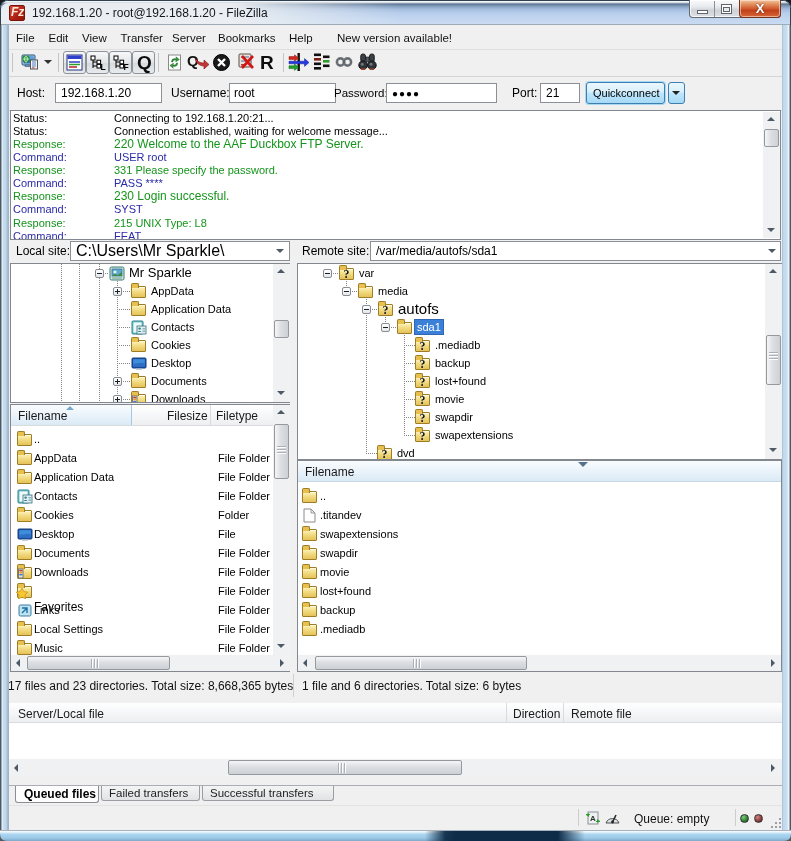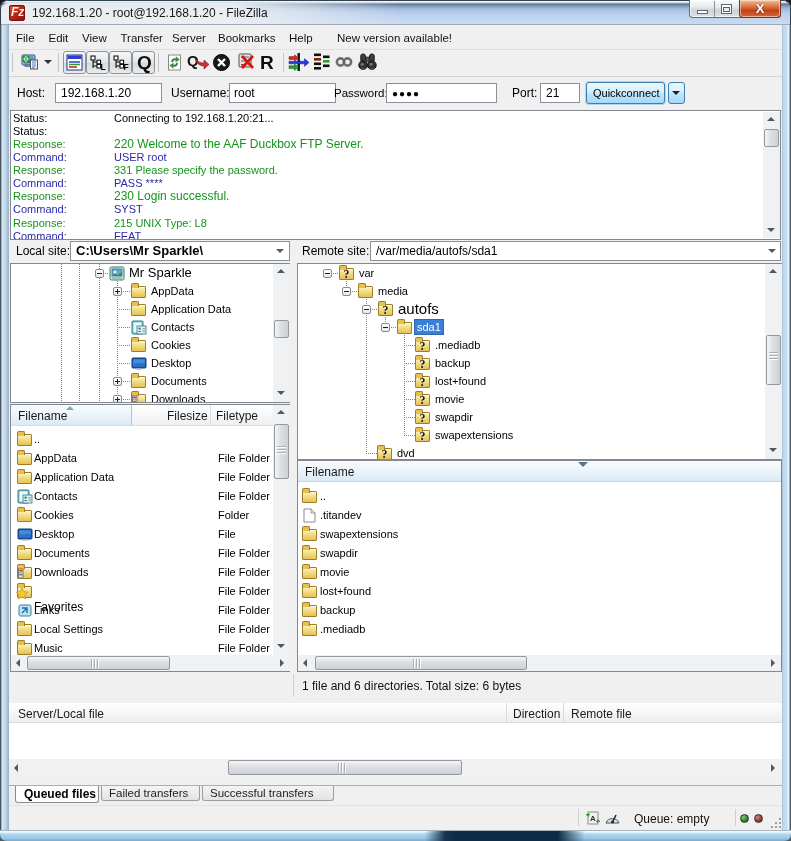--- a/index.html
+++ b/index.html
@@ -166,20 +166,21 @@
 <div style="left:546px;top:85px;height:16px;line-height:16px;font-size:12px;color:#000;font-weight:normal;white-space:pre;">21</div>
 <div style="left:586px;top:82px;width:79px;height:22px;border:1px solid #3c7fb1;border-radius:3px;background:linear-gradient(180deg,#eaf6fd,#d9f0fc 45%,#bee6fd 50%,#a7d9f5);box-shadow:0 0 0 1px #a9d9f0;"></div>
 <div style="left:593px;top:85px;height:16px;line-height:16px;font-size:11px;color:#000;font-weight:normal;white-space:pre;">Quickconnect</div>
 <div style="left:668px;top:82px;width:17px;height:22px;border:1px solid #3c7fb1;border-radius:3px;background:linear-gradient(180deg,#eaf6fd,#d9f0fc 45%,#bee6fd 50%,#a7d9f5);"></div>
 <div style="left:672px;top:91px;width:0;height:0;border-left:4px solid transparent;border-right:4px solid transparent;border-top:4px solid #222;"></div>
 <div style="left:10px;top:110px;width:771px;height:130px;background:#fff;border:1px solid #828790;"></div>
 <div style="left:11px;top:111px;width:750px;height:128px;overflow:hidden">
 <div style="left:2px;top:0.0px;height:14px;line-height:14px;font-size:11px;color:#000000;white-space:pre">Status:</div>
 <div style="left:103px;top:0.0px;height:14px;line-height:14px;font-size:11px;color:#000000;white-space:pre">Connecting to 192.168.1.20:21...</div>
 <div style="left:2px;top:13.1px;height:14px;line-height:14px;font-size:11px;color:#000000;white-space:pre">Status:</div>
+<div style="left:103px;top:13.1px;height:14px;line-height:14px;font-size:11px;color:#000000;white-space:pre">Connection established, waiting for welcome message...</div>
 <div style="left:2px;top:26.1px;height:14px;line-height:14px;font-size:11px;color:#15941c;white-space:pre">Response:</div>
 <div style="left:103px;top:26.1px;height:14px;line-height:14px;font-size:12px;color:#15941c;white-space:pre">220 Welcome to the AAF Duckbox FTP Server.</div>
 <div style="left:2px;top:39.2px;height:14px;line-height:14px;font-size:11px;color:#2a2aa8;white-space:pre">Command:</div>
 <div style="left:103px;top:39.2px;height:14px;line-height:14px;font-size:11px;color:#2a2aa8;white-space:pre">USER root</div>
 <div style="left:2px;top:52.2px;height:14px;line-height:14px;font-size:11px;color:#15941c;white-space:pre">Response:</div>
 <div style="left:103px;top:52.2px;height:14px;line-height:14px;font-size:11px;color:#15941c;white-space:pre">331 Please specify the password.</div>
 <div style="left:2px;top:65.3px;height:14px;line-height:14px;font-size:11px;color:#2a2aa8;white-space:pre">Command:</div>
 <div style="left:103px;top:65.3px;height:14px;line-height:14px;font-size:11px;color:#2a2aa8;white-space:pre">PASS ****</div>
 <div style="left:2px;top:78.4px;height:14px;line-height:14px;font-size:11px;color:#15941c;white-space:pre">Response:</div>
 <div style="left:103px;top:78.4px;height:14px;line-height:14px;font-size:12px;color:#15941c;white-space:pre">230 Login successful.</div>
@@ -189,21 +190,21 @@
 <div style="left:103px;top:104.5px;height:14px;line-height:14px;font-size:11px;color:#15941c;white-space:pre">215 UNIX Type: L8</div>
 <div style="left:2px;top:117.5px;height:14px;line-height:14px;font-size:11px;color:#2a2aa8;white-space:pre">Command:</div>
 <div style="left:103px;top:117.5px;height:14px;line-height:14px;font-size:11px;color:#2a2aa8;white-space:pre">FEAT</div>
 </div>
 <div class="sbv" style="left:763px;top:112px;width:17px;height:126px;"></div>
 <div class="aru" style="left:767px;top:117px;"></div>
 <div class="ard" style="left:767px;top:228px;"></div>
 <div class="thumb" style="left:764px;top:129px;width:15px;height:18px;"></div>
 <div style="left:16px;top:243px;height:16px;line-height:16px;font-size:12px;color:#000;font-weight:normal;white-space:pre;">Local site:</div>
 <div class="field" style="left:70px;top:241px;width:220px;height:20px;"></div>
-<div style="left:76px;top:243px;height:32px;line-height:16px;font-size:13px;color:#000;font-weight:bold;white-space:pre;">C:\Users\Mr Sparkle\</div>
+<div style="left:76px;top:243px;height:32px;line-height:16px;font-size:16px;color:#000;font-weight:normal;white-space:pre;">C:\Users\Mr Sparkle\</div>
 <div class="ard" style="left:276px;top:249px;"></div>
 <div style="left:302px;top:243px;height:16px;line-height:16px;font-size:12px;color:#000;font-weight:normal;white-space:pre;">Remote site:</div>
 <div class="field" style="left:370px;top:241px;width:411px;height:20px;"></div>
 <div style="left:376px;top:243px;height:16px;line-height:16px;font-size:12px;color:#000;font-weight:normal;white-space:pre;">/var/media/autofs/sda1</div>
 <div class="ard" style="left:768px;top:249px;"></div>
 <div style="left:10px;top:263px;width:280px;height:140px;background:#fff;border:1px solid #828790;"></div>
 <div style="left:11px;top:264px;width:262px;height:138px;overflow:hidden;background:#fff">
 <div class="vdot" style="left:50px;top:0;height:138px"></div>
 <div class="vdot" style="left:68px;top:0;height:138px"></div>
 <div class="vdot" style="left:88px;top:0;height:138px"></div>
@@ -427,20 +428,21 @@
 <div class="sbv" style="left:273px;top:405px;width:17px;height:250px;"></div>
 <div class="aru" style="left:277px;top:410px;"></div>
 <div class="ard" style="left:277px;top:644px;"></div>
 <div class="thumb" style="left:274px;top:424px;width:15px;height:55px;"></div>
 <div class="grip" style="left:277px;top:446px;width:9px;height:8px;"></div>
 <div class="sbh" style="left:11px;top:655px;width:279px;height:16px;"></div>
 <div class="arl" style="left:16px;top:659px;"></div>
 <div class="arr" style="left:280px;top:659px;"></div>
 <div class="thumbh" style="left:27px;top:656px;width:143px;height:14px;"></div>
 <div style="left:91px;top:659px;width:8px;height:9px;background-image:repeating-linear-gradient(90deg,#aab0b6 0 1px,#fff 1px 2px,transparent 2px 3px);"></div>
+<div style="left:8px;top:678px;height:16px;line-height:16px;font-size:12px;color:#111;font-weight:normal;white-space:pre;">17 files and 23 directories. Total size: 8,668,365 bytes</div>
 <div style="left:297px;top:460px;width:485px;height:212px;background:#fff;border:1px solid #828790;"></div>
 <div style="left:298px;top:461px;width:483px;height:21px;background:linear-gradient(180deg,#f9fcfe,#e8f2fa 55%,#d8e9f5);"></div>
 <div style="left:298px;top:481px;width:483px;height:1px;background:#c9d8e4;"></div>
 <div style="left:305px;top:464px;height:16px;line-height:16px;font-size:12px;color:#1a1a1a;font-weight:normal;white-space:pre;">Filename</div>
 <div style="left:578px;top:462px;width:0;height:0;border-left:5px solid transparent;border-right:5px solid transparent;border-top:5px solid #55728c"></div>
 <div style="left:298px;top:482px;width:483px;height:173px;overflow:hidden;background:#fff">
 <div class="folder" style="left:4px;top:9px"></div>
 <div style="left:22px;top:6px;height:16px;line-height:16px;font-size:11px;white-space:pre">..</div>
 <svg style="left:5px;top:26px" width="13" height="15" viewBox="0 0 13 15">
         <path d="M1 1h7l4 4v9H1z" fill="#fff" stroke="#8b8b8b"></path>

